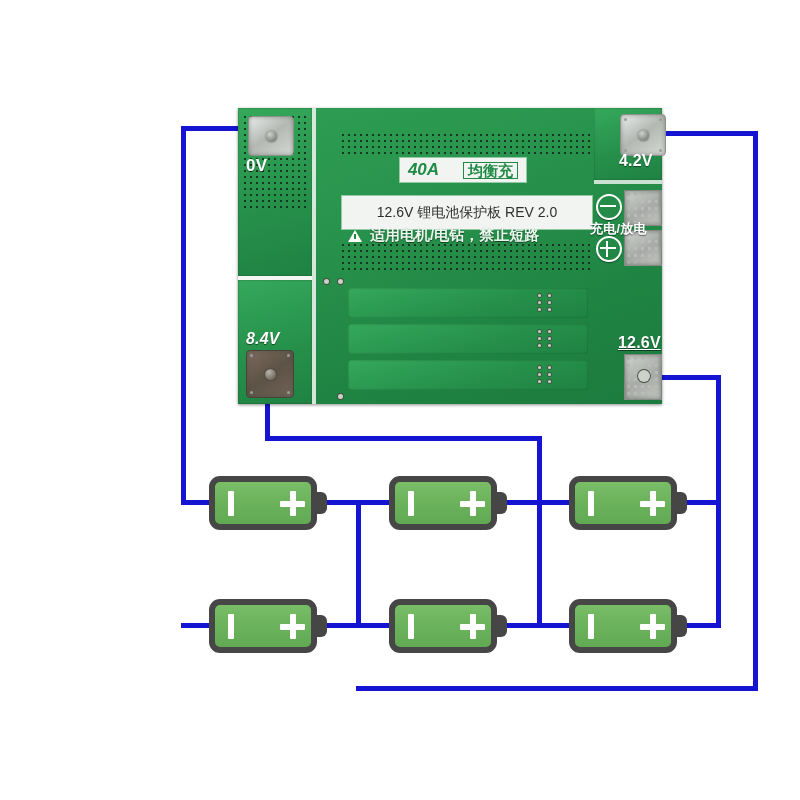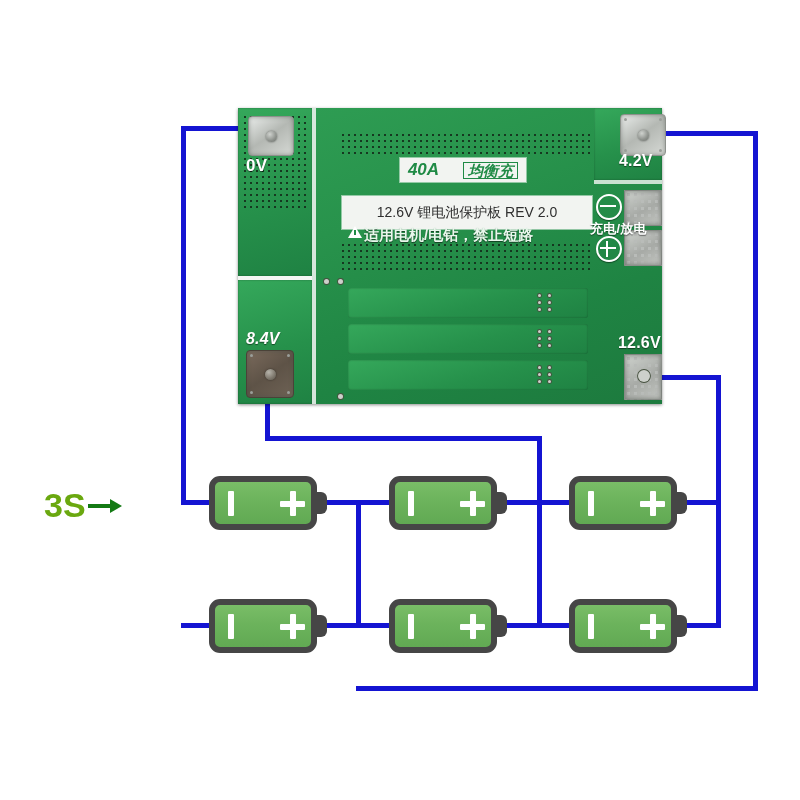--- a/index.html
+++ b/index.html
@@ -60,21 +60,21 @@
   .silk{position:absolute;color:#ffffff;font-weight:700;letter-spacing:.2px;
         text-shadow:0 1px 1px rgba(0,0,0,.5);white-space:nowrap;}
 
   .whitebox{position:absolute;background:#f2f4f1;display:flex;align-items:center;
             justify-content:center;gap:24px;white-space:nowrap;
             box-shadow:0 0 0 1px rgba(255,255,255,.5);}
   .whitebox .g{color:#1f8a45;font-weight:700;}
   .inner-box{border:1.6px solid #1f8a45;padding:0 4px;line-height:1;display:inline-block;}
 
   .greenrow{position:absolute;color:#e9f7ec;font-weight:700;white-space:nowrap;
-            text-shadow:0 1px 1px rgba(0,0,0,.55);display:flex;align-items:flex-start;gap:2px;}
+            text-shadow:0 1px 1px rgba(0,0,0,.55);display:flex;align-items:center;gap:8px;}
 
   .symring{position:absolute;border:2.2px solid #fff;border-radius:50%;
            box-shadow:0 1px 1px rgba(0,0,0,.45);}
   .symring i{position:absolute;background:#fff;}
 
   .tri{position:absolute;width:0;height:0;border-left:7px solid transparent;
        border-right:7px solid transparent;border-bottom:12px solid #fff;}
   .tri b{position:absolute;left:-1.2px;top:4px;width:2.4px;height:5px;background:#1f8a45;}
 
   
@@ -207,25 +207,25 @@
       <div class="scrw" style="right:3px;bottom:3px;"></div>
     </div>
     <div class="eyelet" style="left:386px;top:246px;width:36px;height:44px;opacity:.0;">
       <div class="hole"></div>
     </div>
     <div class="via" style="left:400px;top:262px;width:12px;height:12px;"></div>
 
     <div class="silk" style="left:8px;top:48px;font-size:17px;">0V</div>
     <div class="silk" style="left:381px;top:44px;font-size:16px;">4.2V</div>
     <div class="silk" style="left:8px;top:222px;font-size:16px;font-style:italic;">8.4V</div>
-    <div class="silk" style="left:380px;top:226px;font-size:16px;">12.6V</div>
+    <div class="silk" style="left:380px;top:226px;font-size:16px;text-decoration:underline;">12.6V</div>
 
     <div class="whitebox" style="left:162px;top:50px;width:126px;height:24px;">
       <span class="g" style="font-size:17px;font-style:italic;">40A</span>
-      <span class="g inner-box" style="font-size:15px;font-style:italic;">均衡充</span>
+      <span class="g inner-box" style="font-size:15px;">均衡充</span>
     </div>
 
     <div class="whitebox" style="left:104px;top:88px;width:250px;height:33px;">
       <span class="g" style="font-size:14px;font-weight:500;color:#2f2f2f;">12.6V 锂电池保护板 REV 2.0</span>
     </div>
 
     <div class="greenrow" style="left:110px;top:118px;font-size:15px;">
       <span class="tri" style="position:relative;display:inline-block;">
         <b></b>
       </span>
@@ -235,27 +235,20 @@
     <div class="symring" style="left:358px;top:86px;width:22px;height:22px;">
       <i style="left:2px;top:9px;width:16px;height:2.2px;"></i>
     </div>
     <div class="silk" style="left:352px;top:112px;font-size:13px;">充电/放电</div>
     <div class="symring" style="left:358px;top:128px;width:22px;height:22px;">
       <i style="left:2px;top:9px;width:16px;height:2.2px;"></i>
       <i style="left:8px;top:3px;width:2.2px;height:16px;"></i>
     </div>
   </div>
 
-  <div class="annot" style="left:44px;top:486px;font-size:34px;">
-    <span>3S</span>
-    <span class="arw">
-        <i></i>
-        <u></u>
-      </span>
-  </div>
 
   <div class="batt" style="left:209px;top:476px;">
     <div class="body"></div>
     <div class="nub"></div>
     <div class="minus"></div>
     <div class="plus"></div>
   </div>
   <div class="batt" style="left:389px;top:476px;">
     <div class="body"></div>
     <div class="nub"></div>

